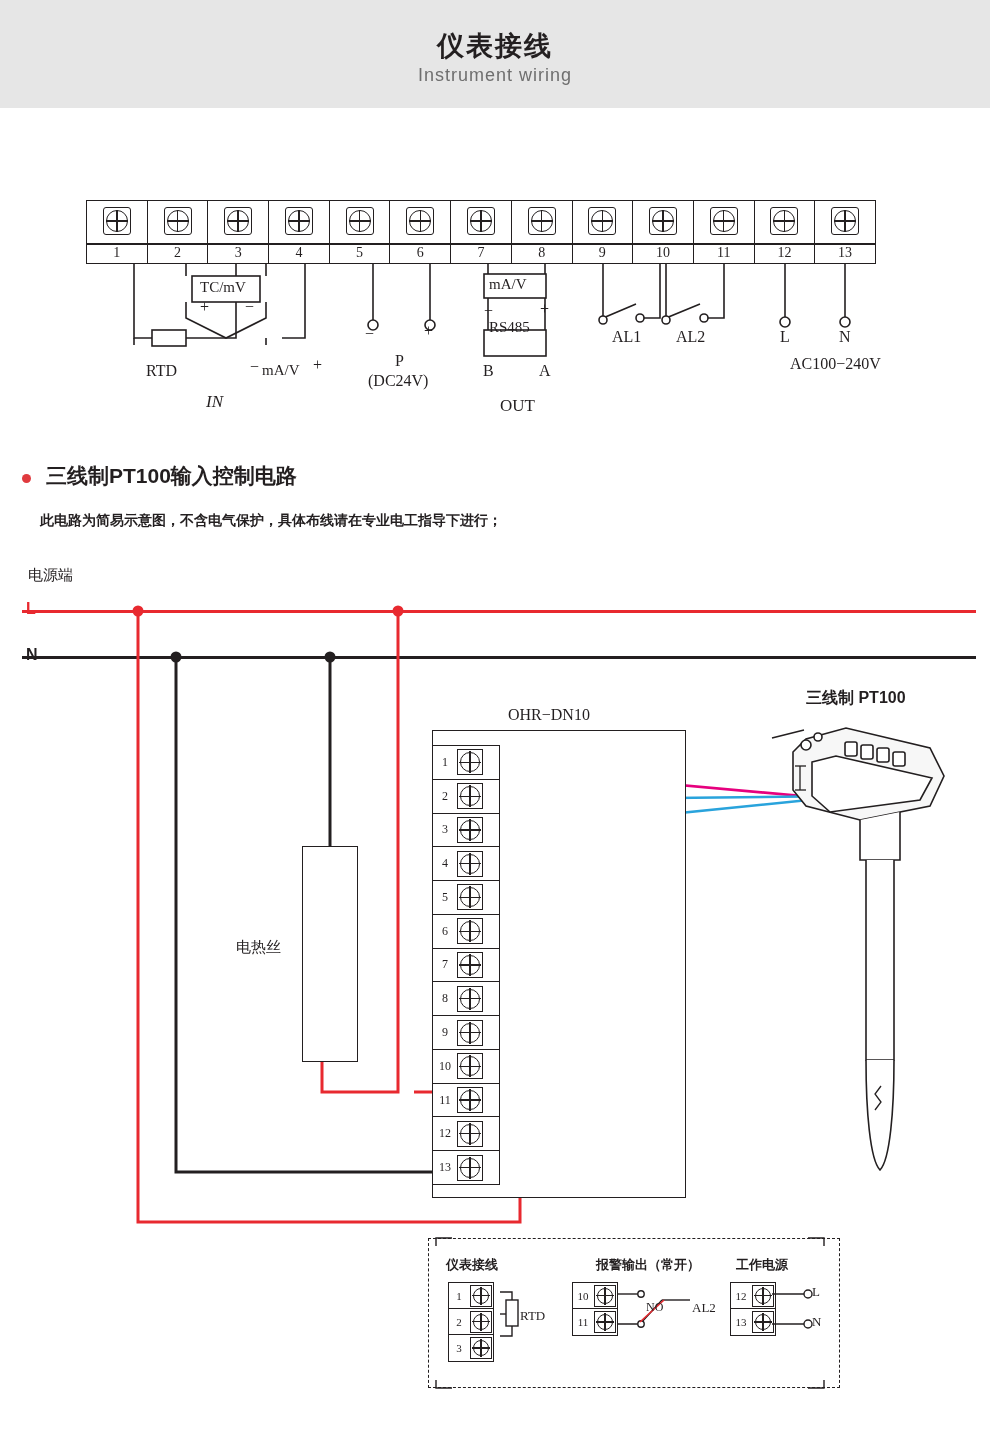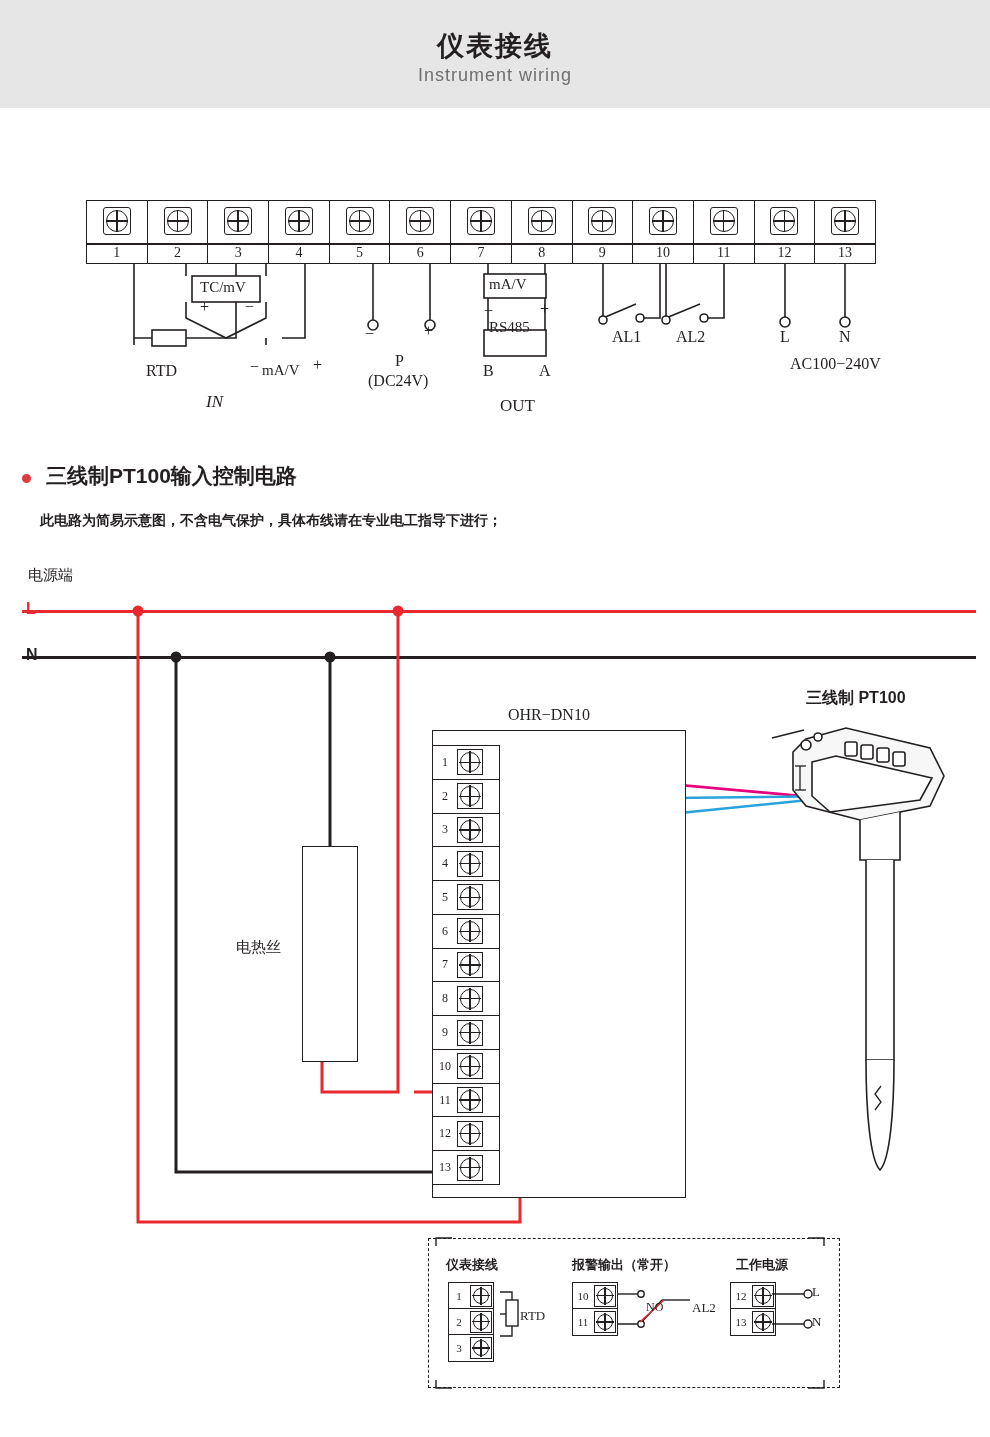--- a/index.html
+++ b/index.html
@@ -481,21 +481,21 @@
         <div class="c"></div>
       </div>
     </div>
   <div class="mrow">
       <div class="mn">3</div>
       <div class="msq">
         <div class="c"></div>
       </div>
     </div>
 </div>
-<div class="legend-cap" style="left:572px;top:1256px;">报警输出（常开）</div>
+<div class="legend-cap" style="left:596px;top:1256px;">报警输出（常开）</div>
 <div class="mini-strip" style="left:572px;top:1282px;">
   <div class="mrow">
       <div class="mn">10</div>
       <div class="msq">
         <div class="c"></div>
       </div>
     </div>
   <div class="mrow">
       <div class="mn">11</div>
       <div class="msq">

